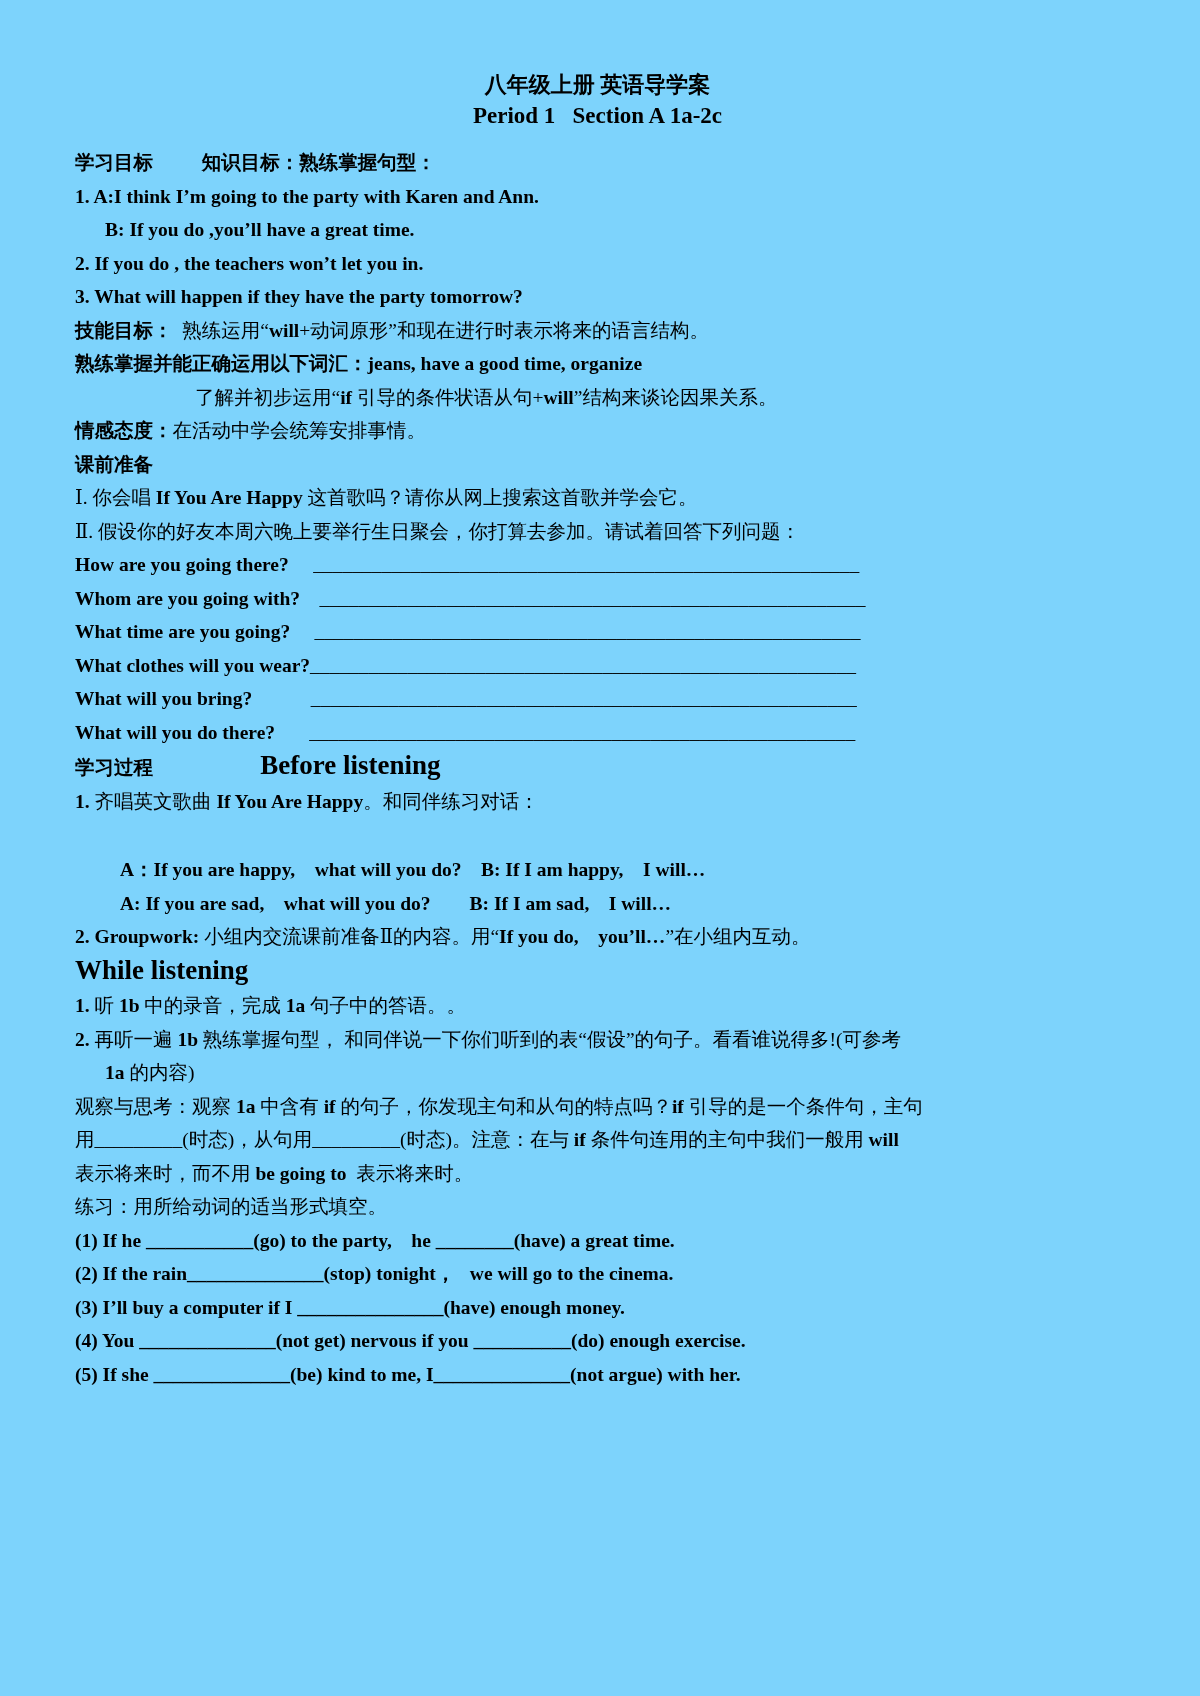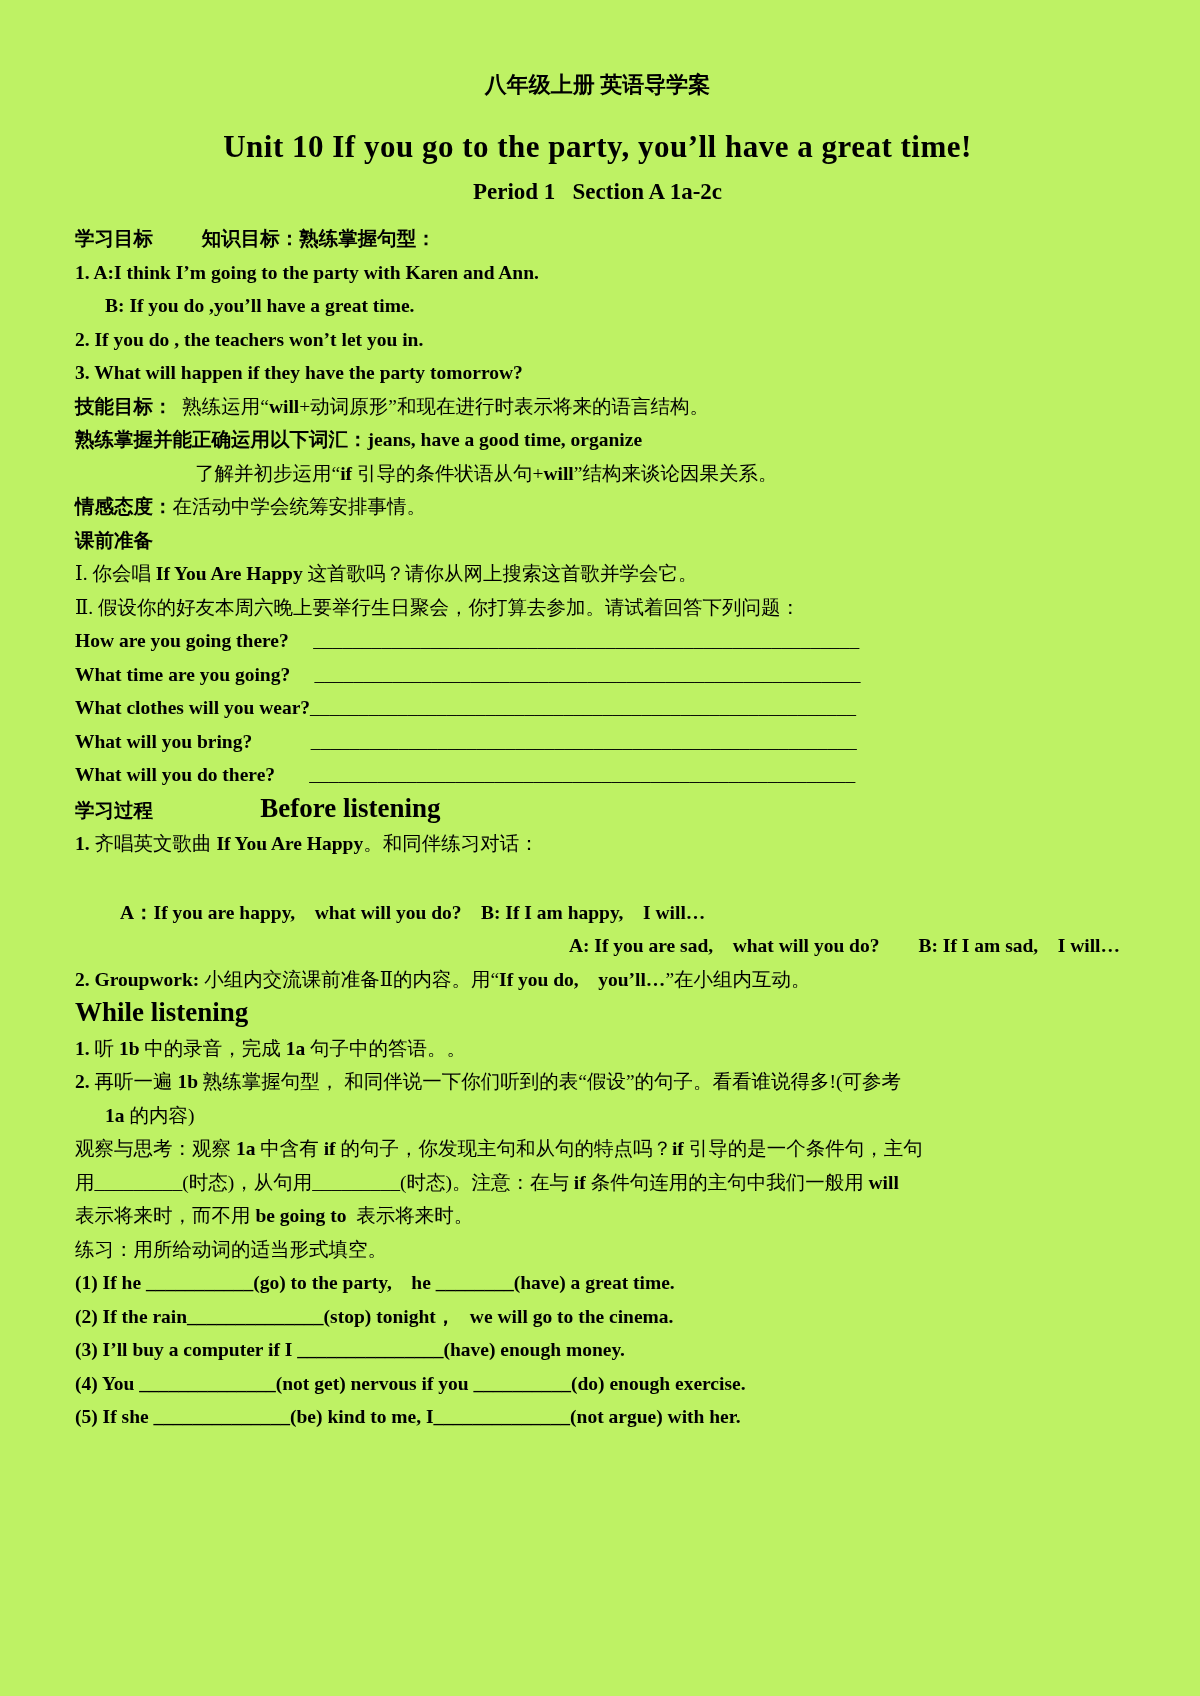--- a/index.html
+++ b/index.html
@@ -2,21 +2,21 @@
 <html><head>
 <meta charset="utf-8">
 <style>
   html, body { margin: 0; padding: 0; background: #ffffff; }
   .page {
     position: relative;
     width: 1200px;
     height: 1696px;
     box-sizing: border-box;
     padding: 70px 80px 0 75px;
-    background: #bef264;
+    background: #7dd3fc;
     color: #000000;
     font-family: "Liberation Serif", "DejaVu Serif", serif;
     overflow: hidden;
   }
   .header {
     text-align: center;
     font-size: 22px;
     font-weight: bold;
     white-space: pre-wrap;
     line-height: 30px;
@@ -45,44 +45,44 @@
     white-space: pre-wrap;
   }
   .line .b { font-weight: bold; }
   .line .big { font-size: 27px; }
 </style>
 </head>
 <body>
 
 <div class="page">
   <div class="header">八年级上册 英语导学案</div>
-  <div class="title">Unit 10 If you go to the party, you’ll have a great time!</div>
   <div class="subtitle">Period 1   Section A 1a-2c</div>
   <div class="body-lines" id="body-lines">
       <div class="line"><span class="b">学习目标</span><span class="">          </span><span class="b">知识目标：熟练掌握句型：</span></div>
       <div class="line"><span class="b">1. A:I think I’m going to the party with Karen and Ann.</span></div>
       <div class="line" style="padding-left: 30px;"><span class="b">B: If you do ,you’ll have a great time.</span></div>
       <div class="line"><span class="b">2. If you do , the teachers won’t let you in.</span></div>
       <div class="line"><span class="b">3. What will happen if they have the party tomorrow?</span></div>
       <div class="line"><span class="b">技能目标：</span><span class="">  熟练运用“</span><span class="b">will</span><span class="">+动词原形”和现在进行时表示将来的语言结构。</span></div>
       <div class="line"><span class="b">熟练掌握并能正确运用以下词汇：</span><span class="b">jeans, have a good time, organize</span></div>
       <div class="line" style="padding-left: 120px;"><span class="">了解并初步运用“</span><span class="b">if</span><span class=""> 引导的条件状语从句+</span><span class="b">will</span><span class="">”结构来谈论因果关系。</span></div>
       <div class="line"><span class="b">情感态度：</span><span class="">在活动中学会统筹安排事情。</span></div>
       <div class="line"><span class="b">课前准备</span></div>
       <div class="line"><span class="">Ⅰ. 你会唱 </span><span class="b">If You Are Happy</span><span class=""> 这首歌吗？请你从网上搜索这首歌并学会它。</span></div>
       <div class="line"><span class="">Ⅱ. 假设你的好友本周六晚上要举行生日聚会，你打算去参加。请试着回答下列问题：</span></div>
       <div class="line"><span class="b">How are you going there?</span><span class="">     </span><span class="">________________________________________________________</span></div>
+      <div class="line"><span class="b">Whom are you going with?</span><span class="">    </span><span class="">________________________________________________________</span></div>
       <div class="line"><span class="b">What time are you going?</span><span class="">     </span><span class="">________________________________________________________</span></div>
       <div class="line"><span class="b">What clothes will you wear?</span><span class="">________________________________________________________</span></div>
       <div class="line"><span class="b">What will you bring?</span><span class="">            </span><span class="">________________________________________________________</span></div>
       <div class="line"><span class="b">What will you do there?</span><span class="">       </span><span class="">________________________________________________________</span></div>
       <div class="line"><span class="b">学习过程</span><span class="">                      </span><span class="b big">Before listening</span></div>
       <div class="line"><span class="b">1. </span><span class="">齐唱英文歌曲 </span><span class="b">If You Are Happy</span><span class="">。和同伴练习对话：</span></div>
       <div class="line" style="padding-left: 45px; margin-top: 35px;"><span class="b">A：If you are happy,    what will you do?    B: If I am happy,    I will…</span></div>
-      <div class="line" style="padding-left: 45px; text-align: right;"><span class="b">A: If you are sad,    what will you do?        B: If I am sad,    I will…</span></div>
+      <div class="line" style="padding-left: 45px;"><span class="b">A: If you are sad,    what will you do?        B: If I am sad,    I will…</span></div>
       <div class="line"><span class="b">2. Groupwork: </span><span class="">小组内交流课前准备Ⅱ的内容。用“</span><span class="b">If you do,    you’ll…</span><span class="">”在小组内互动。</span></div>
       <div class="line"><span class="b big">While listening</span></div>
       <div class="line"><span class="b">1. </span><span class="">听 </span><span class="b">1b</span><span class=""> 中的录音，完成 </span><span class="b">1a</span><span class=""> 句子中的答语。。</span></div>
       <div class="line"><span class="b">2. </span><span class="">再听一遍 </span><span class="b">1b</span><span class=""> 熟练掌握句型， 和同伴说一下你们听到的表“假设”的句子。看看谁说得多!(可参考</span></div>
       <div class="line" style="padding-left: 30px;"><span class="b">1a</span><span class=""> 的内容)</span></div>
       <div class="line"><span class="">观察与思考：观察 </span><span class="b">1a</span><span class=""> 中含有 </span><span class="b">if</span><span class=""> 的句子，你发现主句和从句的特点吗？</span><span class="b">if</span><span class=""> 引导的是一个条件句，主句</span></div>
       <div class="line"><span class="">用_________(时态)，从句用_________(时态)。注意：在与 </span><span class="b">if</span><span class=""> 条件句连用的主句中我们一般用 </span><span class="b">will</span></div>
       <div class="line"><span class="">表示将来时，而不用 </span><span class="b">be going to</span><span class="">  表示将来时。</span></div>
       <div class="line"><span class="">练习：用所给动词的适当形式填空。</span></div>
       <div class="line"><span class="b">(1) If he ___________(go) to the party,    he ________(have) a great time.</span></div>

